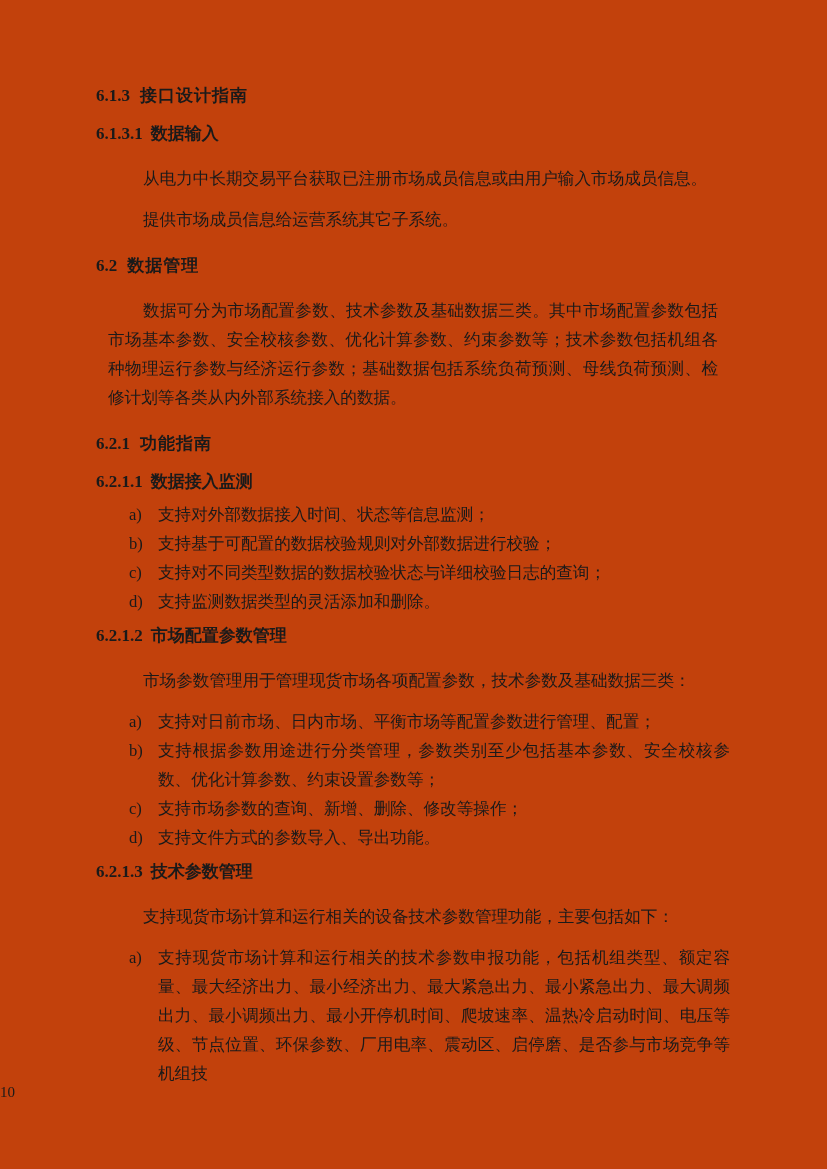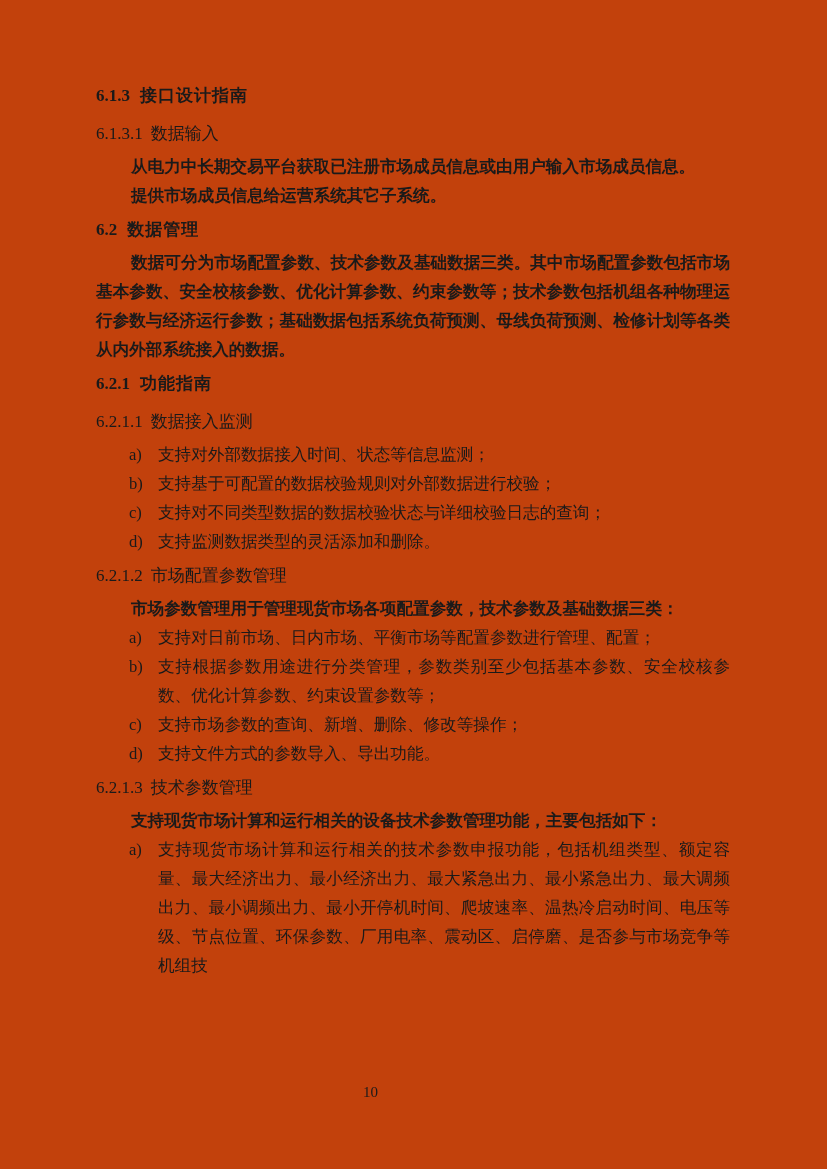--- a/index.html
+++ b/index.html
@@ -24,48 +24,46 @@
   }
   .hd {
     padding: 5px 0 4px 0;
     font-size: 17px;
     line-height: 29px;
     white-space: nowrap;
   }
   .hd.lvl3 { font-weight: bold; }
   .hd.lvl3 .num { font-family: "Liberation Serif", "DejaVu Serif", serif; font-weight: bold; }
   .hd.lvl3 .ttl { font-family: "Liberation Sans", "DejaVu Sans", sans-serif; font-weight: bold; letter-spacing: 1px; }
-  .hd.lvl4 { font-weight: normal; }
+  .hd.lvl4 { font-weight: bold; }
   .hd .num { margin-right: 10px; }
   .hd.lvl4 .num { margin-right: 8px; }
   .para {
-    margin: 0;
+    margin: 12px;
     text-align: justify;
     text-indent: 35px;
-    font-weight: bold;
   }
   .list { margin: 0; padding: 0; }
   .li {
     display: flex;
     padding-left: 33px;
     margin: 0;
   }
   .li .marker {
     flex: 0 0 29px;
     font-family: "Liberation Serif", "DejaVu Serif", serif;
   }
   .li .litext {
     flex: 1 1 auto;
     text-align: justify;
   }
   .footer {
     position: absolute;
     left: 0; top: 1079px;
     width: 741px;
-    text-align: center;
     font-size: 15px;
     line-height: 26px;
     color: #1a1a1a;
   }
 </style>
 </head>
 <body>
 
 <div class="page">
   <div class="content">

